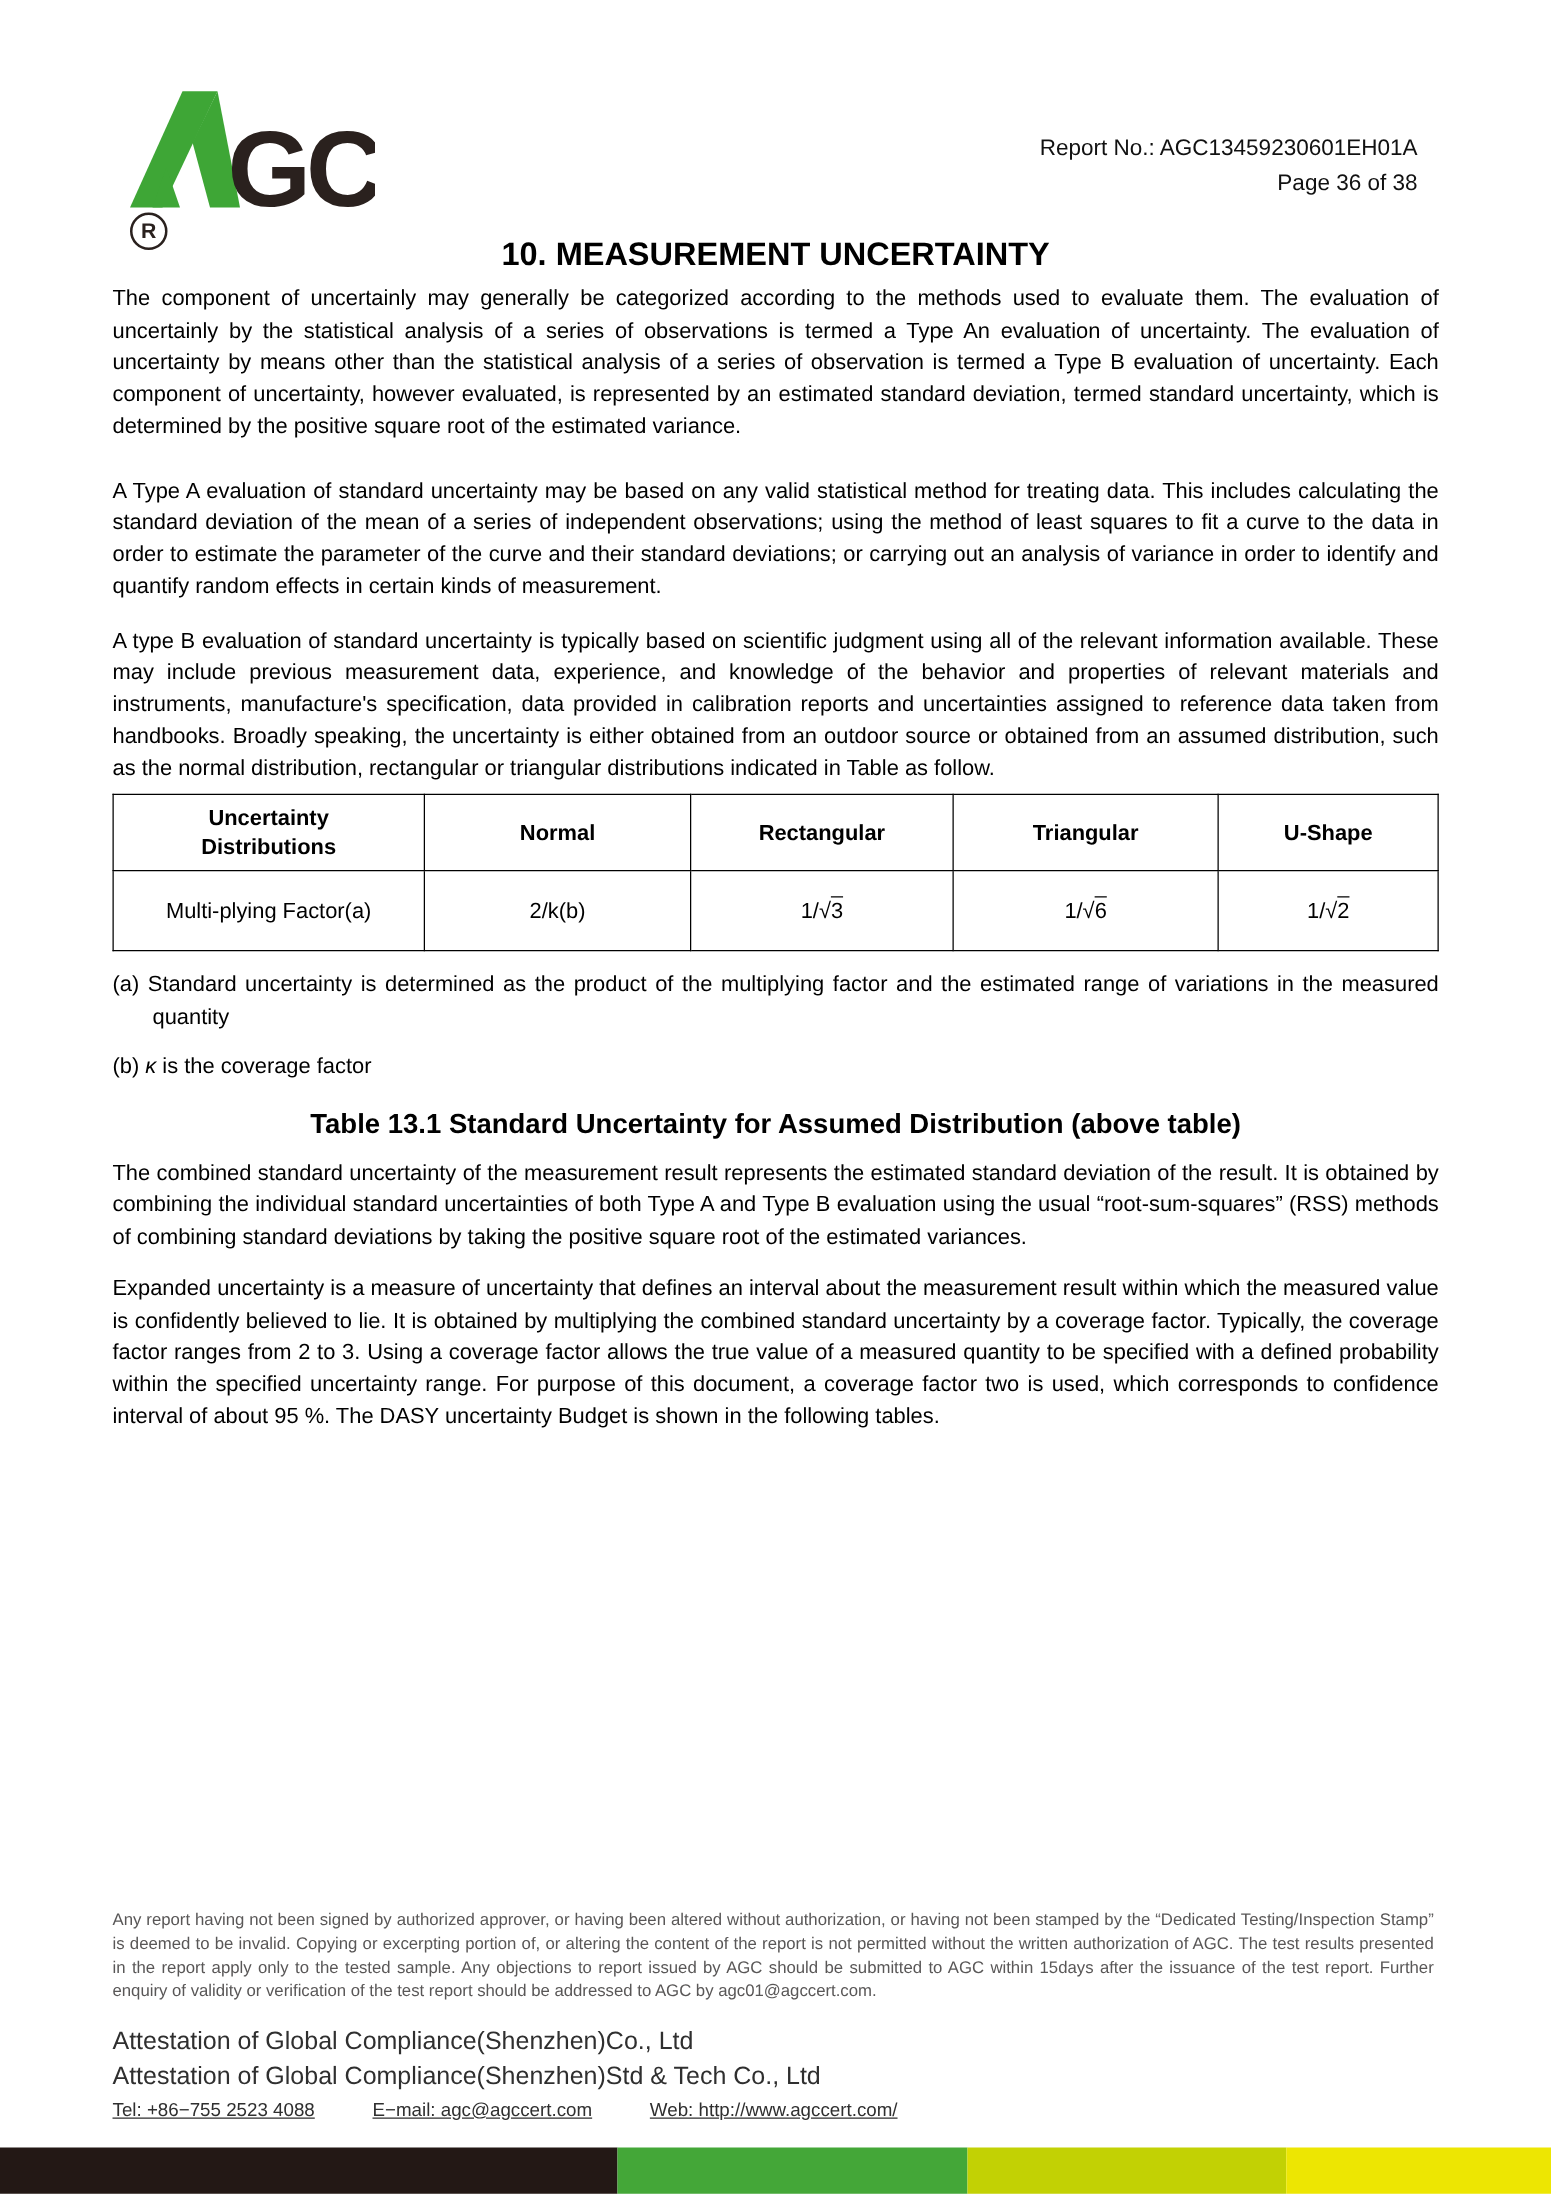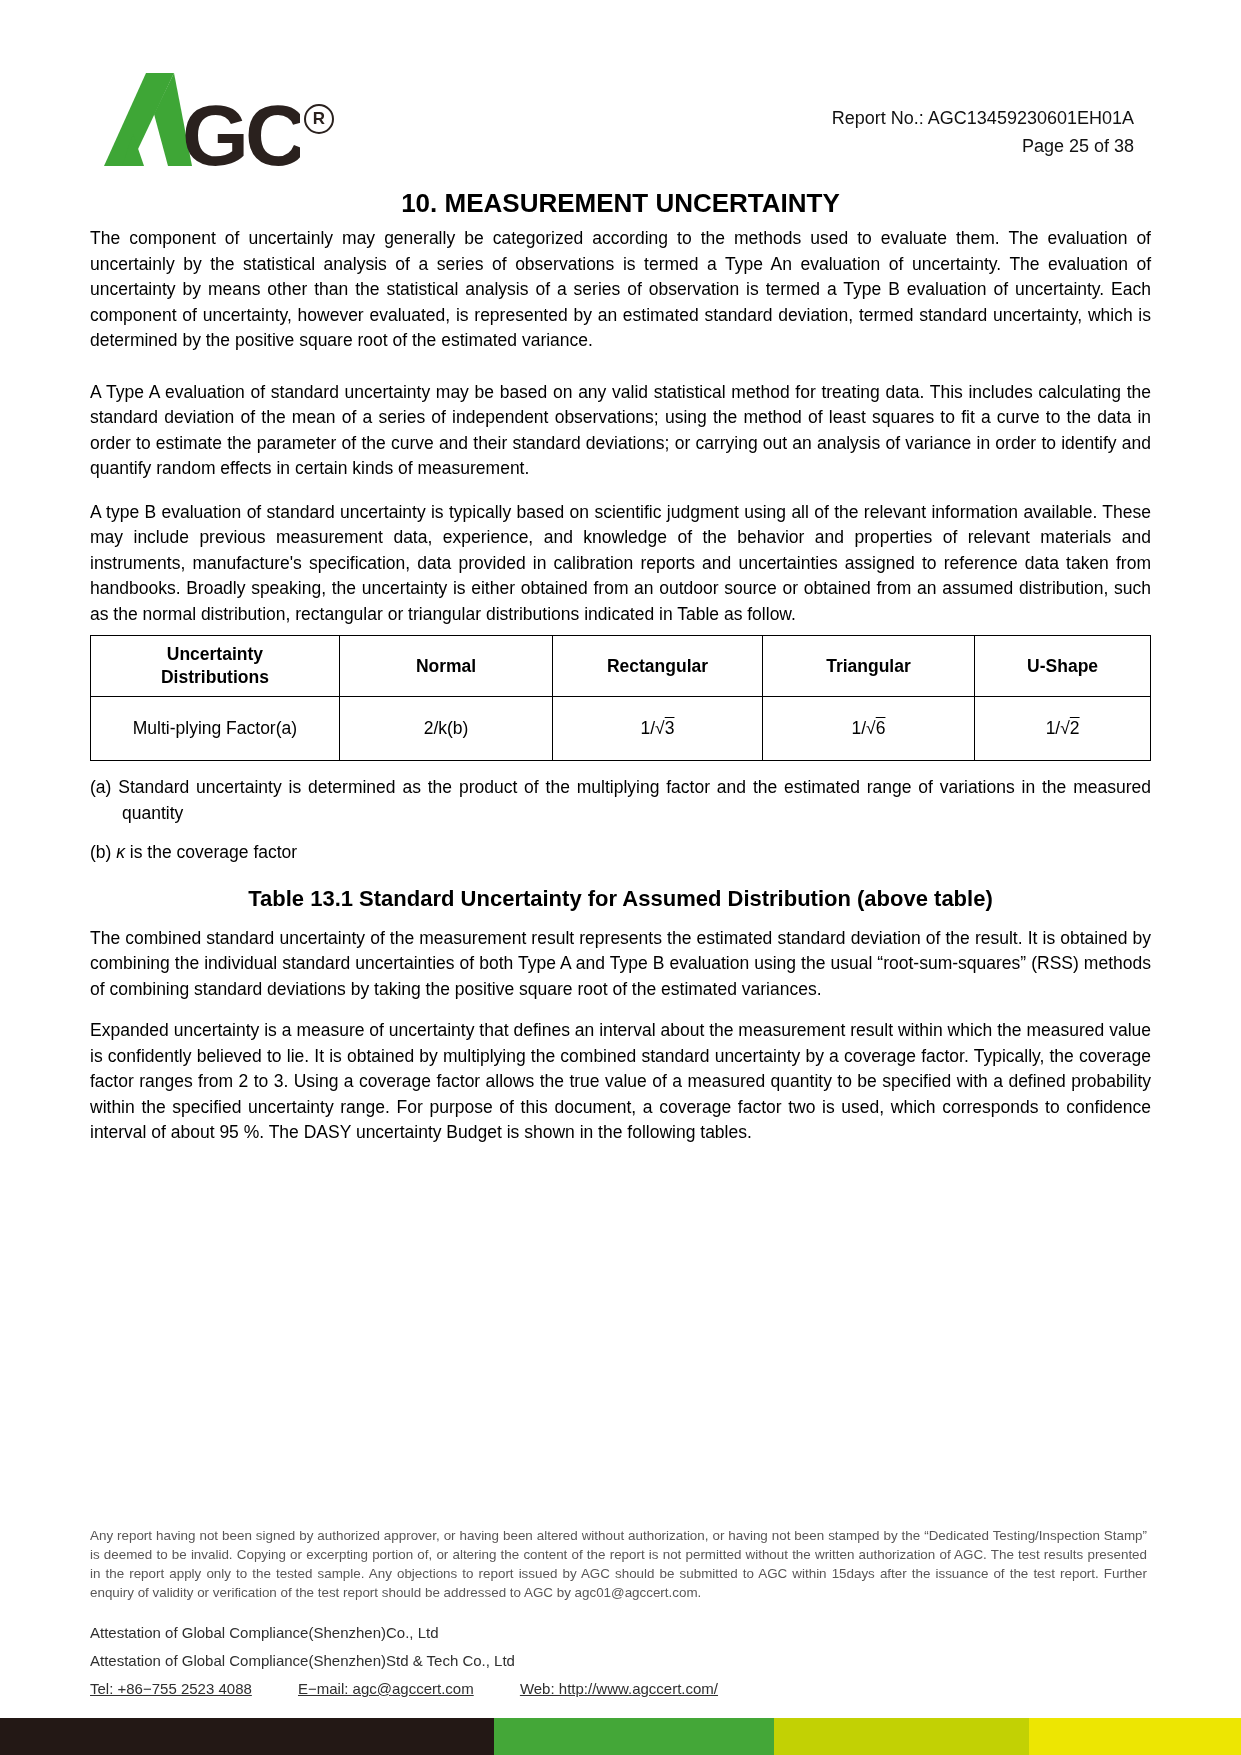--- a/index.html
+++ b/index.html
@@ -1,20 +1,20 @@
 <!DOCTYPE html>
 <html><head>
 <meta charset="utf-8">
 <style>
   html,body{margin:0;padding:0;background:#ffffff;}
   body{width:1241px;height:1755px;position:relative;font-family:"Liberation Sans",sans-serif;color:#000;overflow:hidden;}
 
   
   .hdr{position:absolute;top:68px;left:100px;right:91px;}
-  .logo-wrap{position:absolute;left:0;top:0;display:flex;align-items:center;}
+  .logo-wrap{position:absolute;left:0;top:0;display:flex;align-items:flex-start;flex-direction:column;}
   .reg-mark{display:inline-block;width:26px;height:26px;border:2px solid #2a211e;border-radius:50%;
             font-size:17px;line-height:26px;text-align:center;color:#2a211e;margin:2px 0 0 4px;font-weight:bold;}
   .hdr-right{position:absolute;right:16px;top:36px;text-align:right;font-size:18px;line-height:28px;color:#111;}
 
   
   .main{position:absolute;top:188px;left:90px;width:1061px;}
   h1.title{font-size:26px;font-weight:bold;margin:0 0 7px 0;color:#000;letter-spacing:0;text-align:center;}
   p.para{font-size:17.5px;line-height:25.5px;text-align:justify;margin:0;color:#000;}
   #intro-paras p.para:nth-child(1){margin-bottom:26px;}
   #intro-paras p.para:nth-child(2){margin-bottom:18px;}
@@ -36,21 +36,21 @@
   .note{font-size:17.5px;line-height:25.5px;text-align:justify;margin:14px 0 0 0;
         padding-left:32px;text-indent:-32px;}
   .note i{font-style:italic;}
   .tbl-caption{font-size:22px;font-weight:bold;text-align:center;margin-top:20px;}
 
   #body-paras p.para:nth-child(1){margin-top:14px;margin-bottom:16px;}
 
   
   .footer{position:absolute;left:0;right:0;bottom:0;}
   .disclaimer{margin:0 94px 0 90px;color:#595757;font-size:13.4px;line-height:19px;text-align:justify;}
-  .company{margin:17px 90px 0 90px;font-size:15px;color:#2f2f2f;line-height:28px;}
+  .company{margin:17px 90px 0 90px;font-size:20px;color:#2f2f2f;line-height:28px;}
   .company div{white-space:nowrap;}
   .contact{margin:0 90px 0 90px;font-size:15px;color:#2f2f2f;line-height:28px;}
   .contact span{margin-right:42px;text-decoration:underline;}
   .bar{margin-top:15px;height:37px;display:flex;width:100%;}
   .bar div{height:100%;}
 </style>
 </head>
 <body>
 
 <div class="hdr">
@@ -58,21 +58,21 @@
     <svg width="200" height="100" viewBox="0 0 200 100">
       <polygon id="logoA1" points="46,5 74,5 30,98 4,98" fill="#3ea636"></polygon>
       <polygon id="logoA2" points="74,5 92,98 68,98 54,46" fill="#3ea636"></polygon>
       <polygon id="logoA3" points="33,66 44,98 22,98" fill="#3ea636"></polygon>
       <text id="logoGC" x="82" y="97" font-family="Liberation Sans, sans-serif" font-size="86" font-weight="bold" fill="#2a211e" letter-spacing="-4">GC</text>
     </svg>
     <span class="reg-mark">R</span>
   </div>
   <div class="hdr-right">
     <div>Report No.:  AGC13459230601EH01A</div>
-    <div>Page 25 of 38</div>
+    <div>Page 36 of 38</div>
   </div>
 </div>
 
 <div class="main">
   <h1 class="title">10. MEASUREMENT UNCERTAINTY</h1>
 
   <div id="intro-paras">
       <p class="para">The component of uncertainly may generally be categorized according to the methods used to evaluate them. The evaluation of uncertainly by the statistical analysis of a series of observations is termed a Type An evaluation of uncertainty. The evaluation of uncertainty by means other than the statistical analysis of a series of observation is termed a Type B evaluation of uncertainty. Each component of uncertainty, however evaluated, is represented by an estimated standard deviation, termed standard uncertainty, which is determined by the positive square root of the estimated variance.</p>
       <p class="para">A Type A evaluation of standard uncertainty may be based on any valid statistical method for treating data. This includes calculating the standard deviation of the mean of a series of independent observations; using the method of least squares to fit a curve to the data in order to estimate the parameter of the curve and their standard deviations; or carrying out an analysis of variance in order to identify and quantify random effects in certain kinds of measurement.</p>
       <p class="para">A type B evaluation of standard uncertainty is typically based on scientific judgment using all of the relevant information available. These may include previous measurement data, experience, and knowledge of the behavior and properties of relevant materials and instruments, manufacture's specification, data provided in calibration reports and uncertainties assigned to reference data taken from handbooks. Broadly speaking, the uncertainty is either obtained from an outdoor source or obtained from an assumed distribution, such as the normal distribution, rectangular or triangular distributions indicated in Table as follow.</p>

